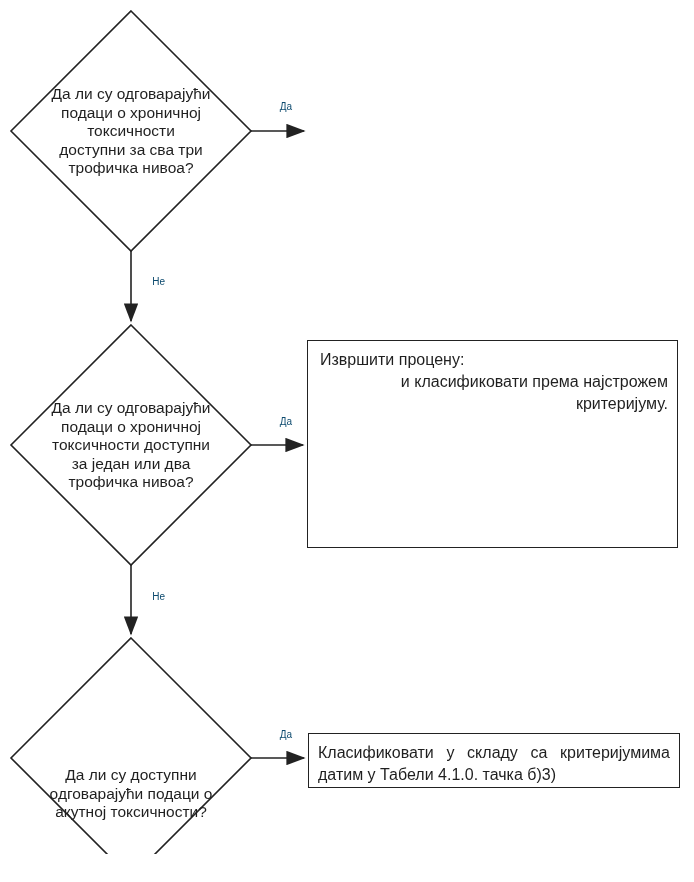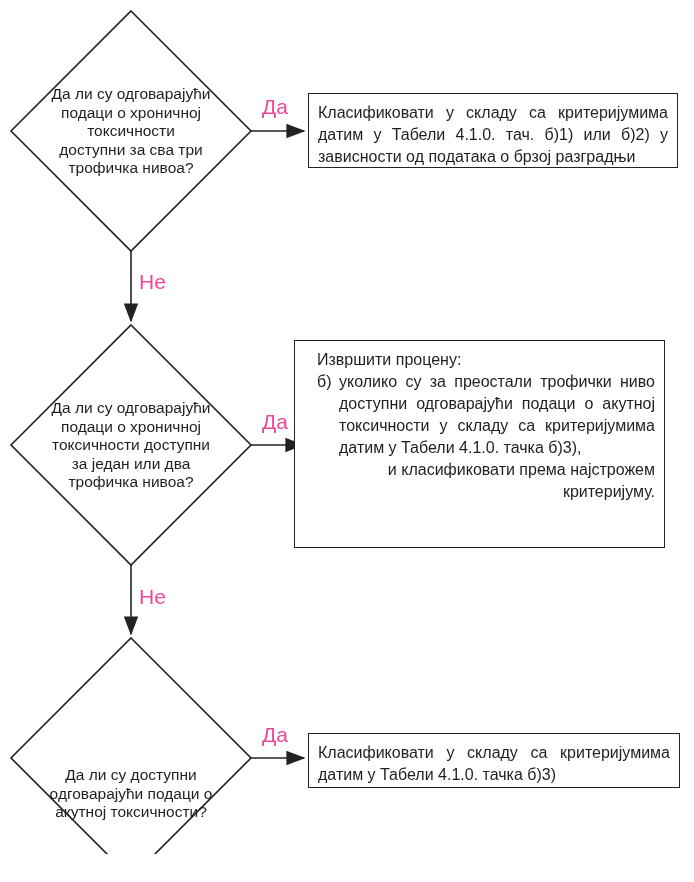--- a/index.html
+++ b/index.html
@@ -37,43 +37,43 @@
     white-space: pre-line;
     font-size: 15.5px;
     line-height: 18.5px;
     color: #1f1f1f;
   }
   .q.q1 { left: 31px;  top: 85px;  width: 200px; }
   .q.q2 { left: 31px;  top: 399px; width: 200px; }
   .q.q3 { left: 26px;  top: 730px; width: 210px; margin-top: 36px; }
   .edge-label {
     position: absolute;
-    font-size: 21px;
+    font-size: 10px;
     line-height: 20px;
-    text-align: center;
-    color: #ec4899;
+    text-align: right;
+    color: #0c4a6e;
   }
   .edge-label.yes1 { left: 258px; top: 97px;  width: 34px; }
   .edge-label.no1  { left: 139px; top: 272px; width: 26px; }
   .edge-label.yes2 { left: 258px; top: 412px; width: 34px; }
   .edge-label.no2  { left: 139px; top: 587px; width: 26px; }
   .edge-label.yes3 { left: 258px; top: 725px; width: 34px; }
   .rbox {
     position: absolute;
     box-sizing: border-box;
     border: 1.6px solid #222222;
     background: #ffffff;
     font-size: 16px;
     line-height: 22px;
     text-align: justify;
     color: #1f1f1f;
     padding: 8px 9px 0 9px;
   }
   .rbox.b1 { left: 308px; top: 93px;  width: 370px; height: 75px; }
-  .rbox.b2 { left: 294px; top: 340px; width: 371px; height: 208px; padding-left: 22px; }
+  .rbox.b2 { left: 307px; top: 340px; width: 371px; height: 208px; padding-left: 12px; }
   .rbox.b3 { left: 308px; top: 733px; width: 372px; height: 55px; }
   .rbox p { margin: 0; }
   .rbox .item {
     padding-left: 22px;
     text-indent: -22px;
     text-align: justify;
   }
   .rbox .item .lbl {
     display: inline-block;
     width: 22px;
@@ -117,29 +117,23 @@
   <div class="q q3">Да ли су доступни
 одговарајући подаци о
 акутној токсичности?</div>
 
   <div class="edge-label yes1">Да</div>
   <div class="edge-label no1">Не</div>
   <div class="edge-label yes2">Да</div>
   <div class="edge-label no2">Не</div>
   <div class="edge-label yes3">Да</div>
 
-  <div class="rbox b1">
-    <p>Класификовати у складу са критеријумима датим у Табели 4.1.0. тач. б)1) или б)2) у зависности од података о брзој разградњи</p>
-  </div>
 
   <div class="rbox b2">
     <p class="intro">Извршити процену:</p>
-    <p class="item">
-      <span class="lbl">б)</span><span>уколико су за преостали трофички ниво доступни одговарајући подаци о акутној токсичности у складу са критеријумима датим у Табели 4.1.0. тачка б)3),</span>
-    </p>
     <p class="outro">и класификовати према најстрожем критеријуму.</p>
   </div>
 
   <div class="rbox b3">
     <p>Класификовати у складу са критеријумима датим у Табели 4.1.0. тачка б)3)</p>
   </div>
 
 </div>
 
 </body></html>

